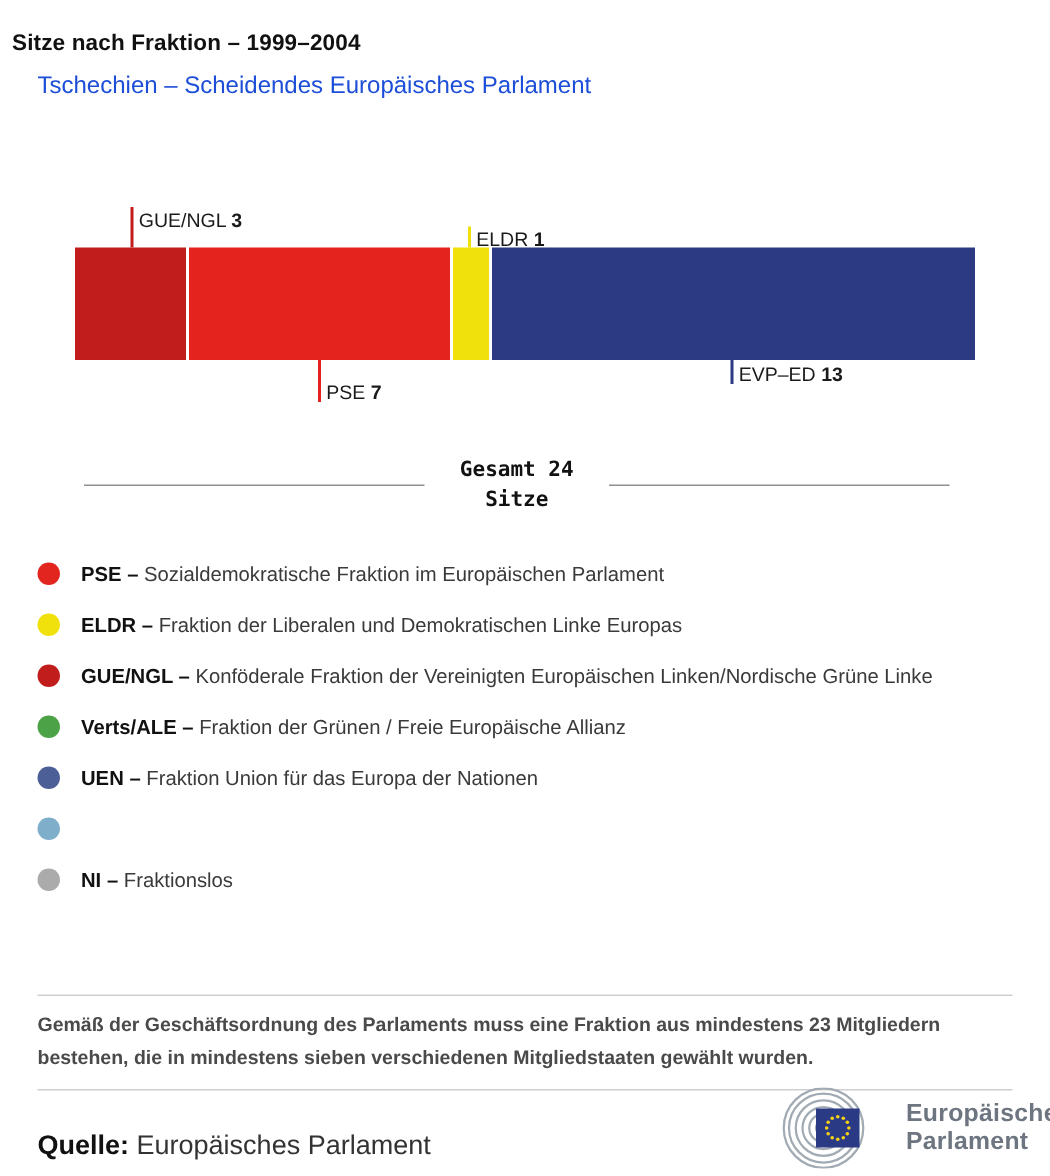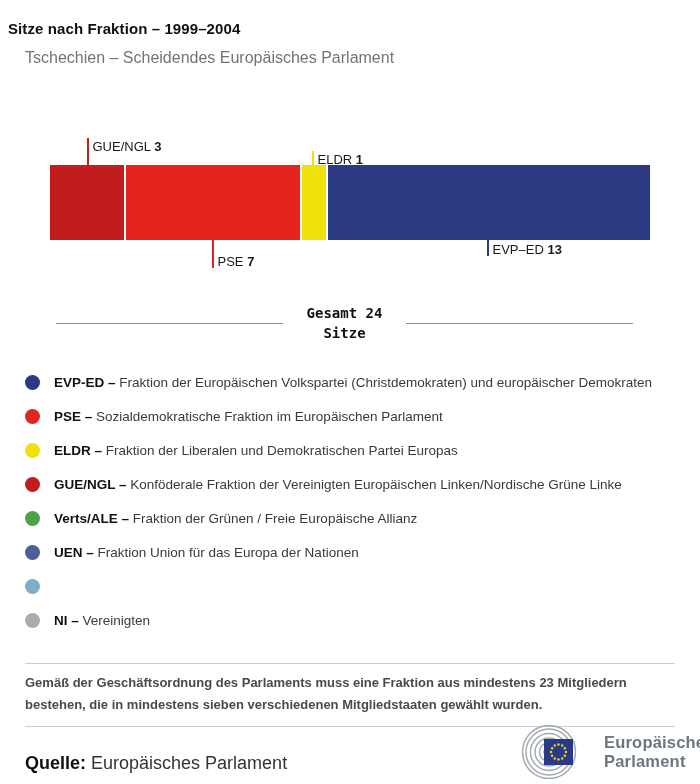--- a/index.html
+++ b/index.html
@@ -7,21 +7,21 @@
   .page {
     position:relative; width:700px; height:784px; background:#ffffff;
     font-family:"Liberation Sans", sans-serif; color:#111; overflow:hidden;
   }
   .title {
     position:absolute; left:8px; top:20px;
     font-size:15px; font-weight:bold; color:#111; letter-spacing:.1px;
   }
   .subtitle {
     position:absolute; left:25px; top:49px;
-    font-size:16px; color:#737373;
+    font-size:16px; color:#1d4ed8;
   }
   
   .bar {
     position:absolute; left:50px; top:165px; width:600px; height:75px;
     display:flex; gap:2px;
   }
   .bar .seg { height:100%; }
   .callout-line { position:absolute; width:2px; }
   .callout-label {
     position:absolute; font-size:13px; color:#1a1a1a; white-space:nowrap;
@@ -101,49 +101,45 @@
     <div class="rule"></div>
     <div class="total-text">
       <div>Gesamt 24</div>
       <div>Sitze</div>
     </div>
     <div class="rule"></div>
   </div>
 
   <div class="legend" id="legend-list">
       <div class="legend-item">
-        <span class="legend-dot" style="background: rgb(43, 58, 133);"></span>
-        <span class="legend-text"><b>EVP-ED – </b><span>Fraktion der Europäischen Volkspartei (Christdemokraten) und europäischer Demokraten</span></span>
-      </div>
-      <div class="legend-item">
         <span class="legend-dot" style="background: rgb(227, 37, 32);"></span>
         <span class="legend-text"><b>PSE – </b><span>Sozialdemokratische Fraktion im Europäischen Parlament</span></span>
       </div>
       <div class="legend-item">
         <span class="legend-dot" style="background: rgb(240, 225, 12);"></span>
-        <span class="legend-text"><b>ELDR – </b><span>Fraktion der Liberalen und Demokratischen Partei Europas</span></span>
+        <span class="legend-text"><b>ELDR – </b><span>Fraktion der Liberalen und Demokratischen Linke Europas</span></span>
       </div>
       <div class="legend-item">
         <span class="legend-dot" style="background: rgb(193, 29, 29);"></span>
         <span class="legend-text"><b>GUE/NGL – </b><span>Konföderale Fraktion der Vereinigten Europäischen Linken/Nordische Grüne Linke</span></span>
       </div>
       <div class="legend-item">
         <span class="legend-dot" style="background: rgb(76, 163, 71);"></span>
         <span class="legend-text"><b>Verts/ALE – </b><span>Fraktion der Grünen / Freie Europäische Allianz</span></span>
       </div>
       <div class="legend-item">
         <span class="legend-dot" style="background: rgb(76, 95, 150);"></span>
         <span class="legend-text"><b>UEN – </b><span>Fraktion Union für das Europa der Nationen</span></span>
       </div>
       <div class="legend-item">
         <span class="legend-dot" style="background: rgb(127, 174, 203);"></span>
       </div>
       <div class="legend-item">
         <span class="legend-dot" style="background: rgb(171, 171, 171);"></span>
-        <span class="legend-text"><b>NI – </b><span>Vereinigten</span></span>
+        <span class="legend-text"><b>NI – </b><span>Fraktionslos</span></span>
       </div>
     </div>
 
   <div class="hr hr-1"></div>
   <div class="footnote">Gemäß der Geschäftsordnung des Parlaments muss eine Fraktion aus mindestens 23 Mitgliedern bestehen, die in mindestens sieben verschiedenen Mitgliedstaaten gewählt wurden.</div>
   <div class="hr hr-2"></div>
 
   <div class="source">
     <b>Quelle:</b>
     <span>Europäisches Parlament</span>

